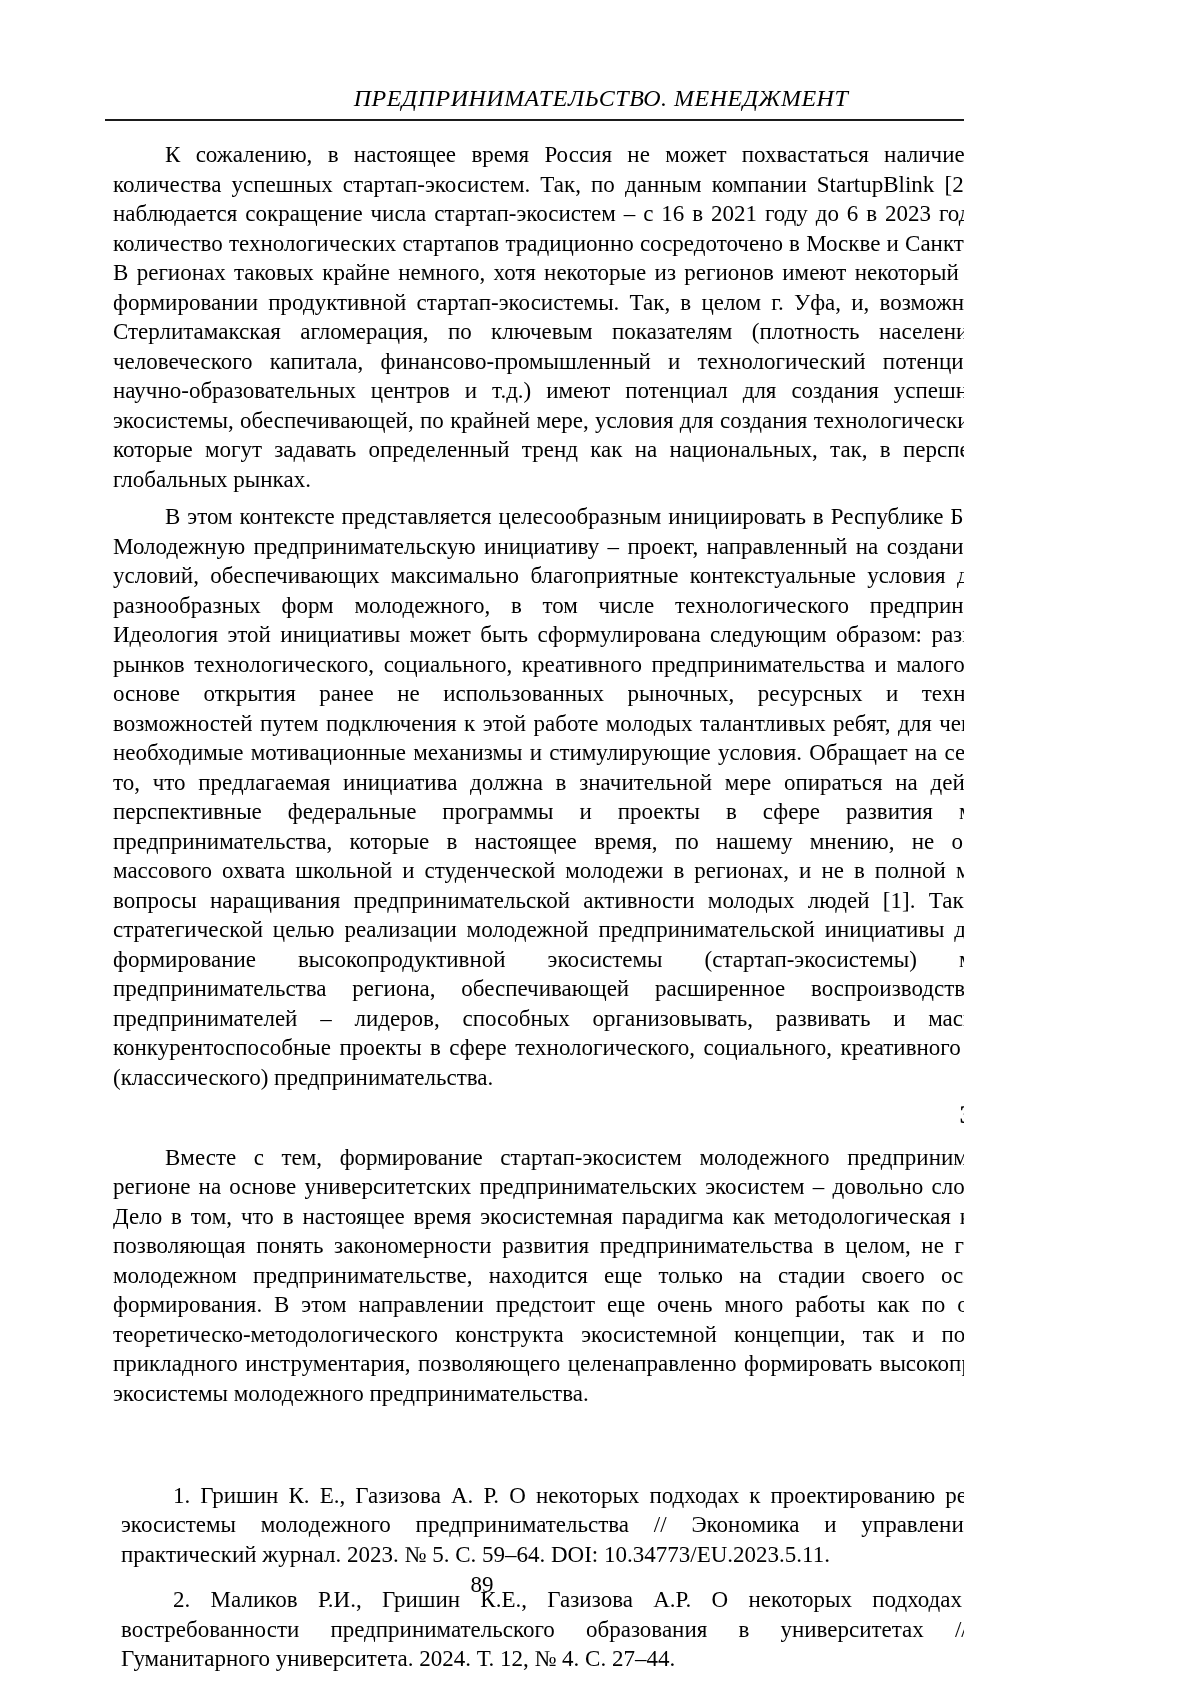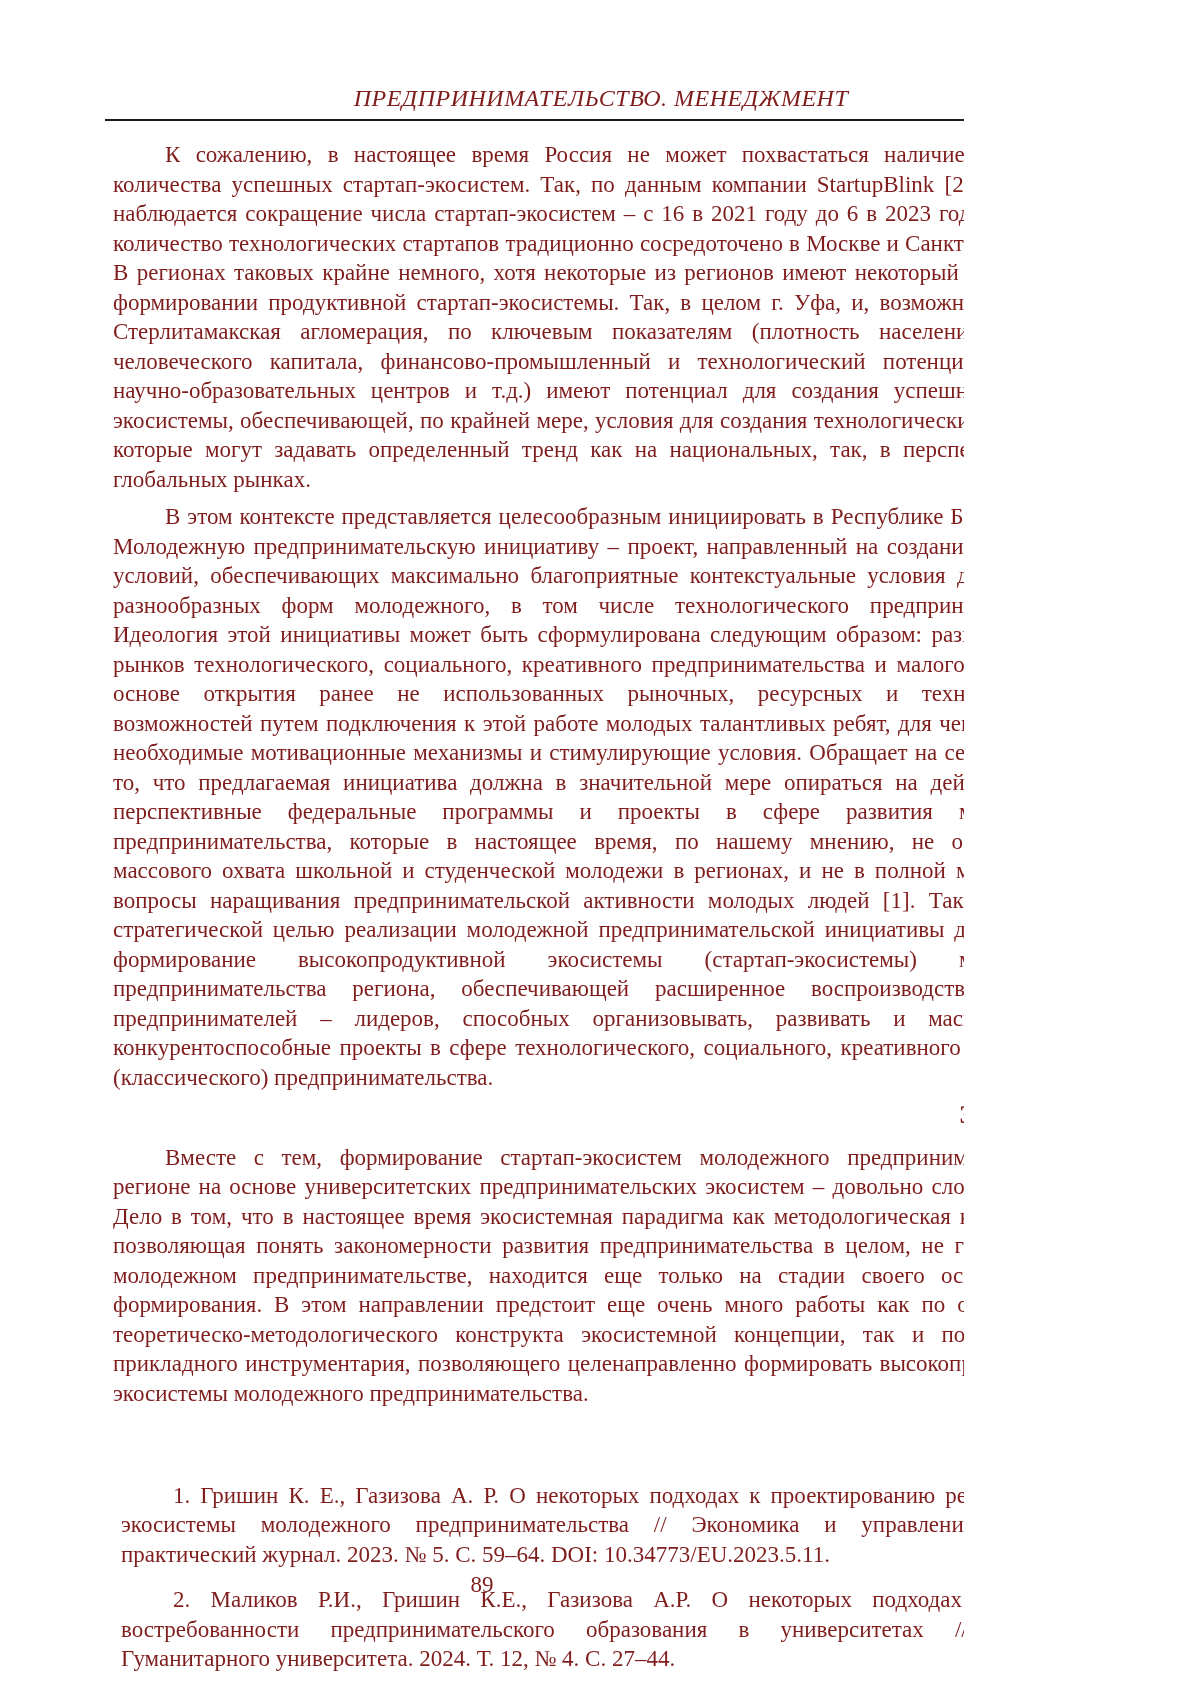--- a/index.html
+++ b/index.html
@@ -5,21 +5,21 @@
   html, body {
     margin: 0;
     padding: 0;
     background: #ffffff;
   }
   .page {
     position: relative;
     width: 964px;
     height: 1698px;
     background: #ffffff;
-    color: #7f1d1d;
+    color: #000000;
     font-family: "Liberation Serif", "DejaVu Serif", serif;
     overflow: hidden;
   }
   .content {
     position: absolute;
     left: 105px;
     top: 84px;
     width: 992px;
   }
   .running-head {

